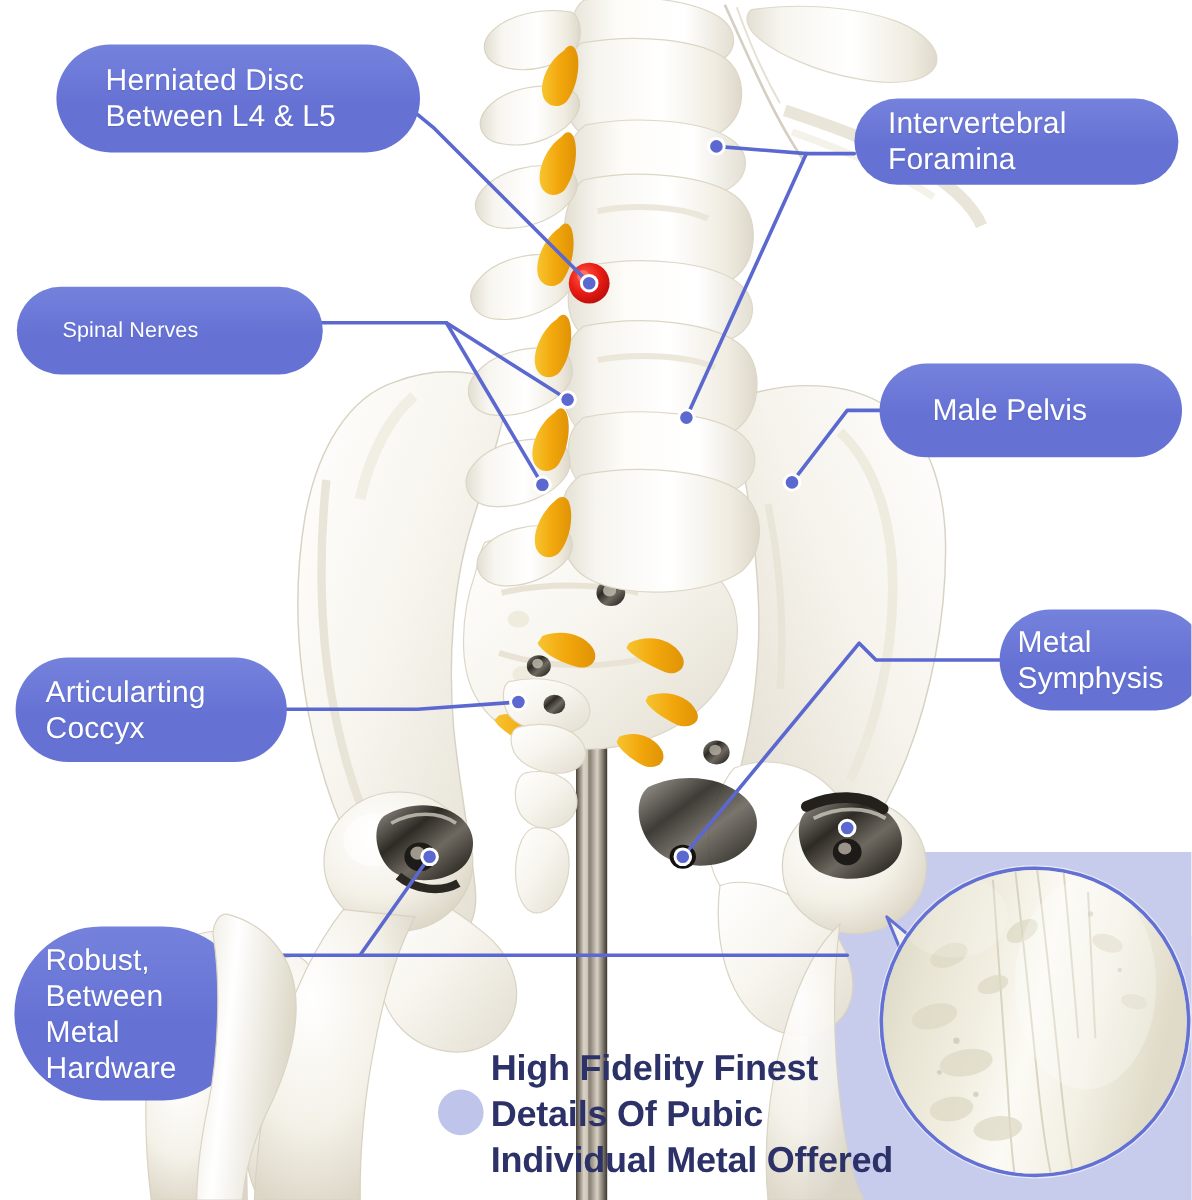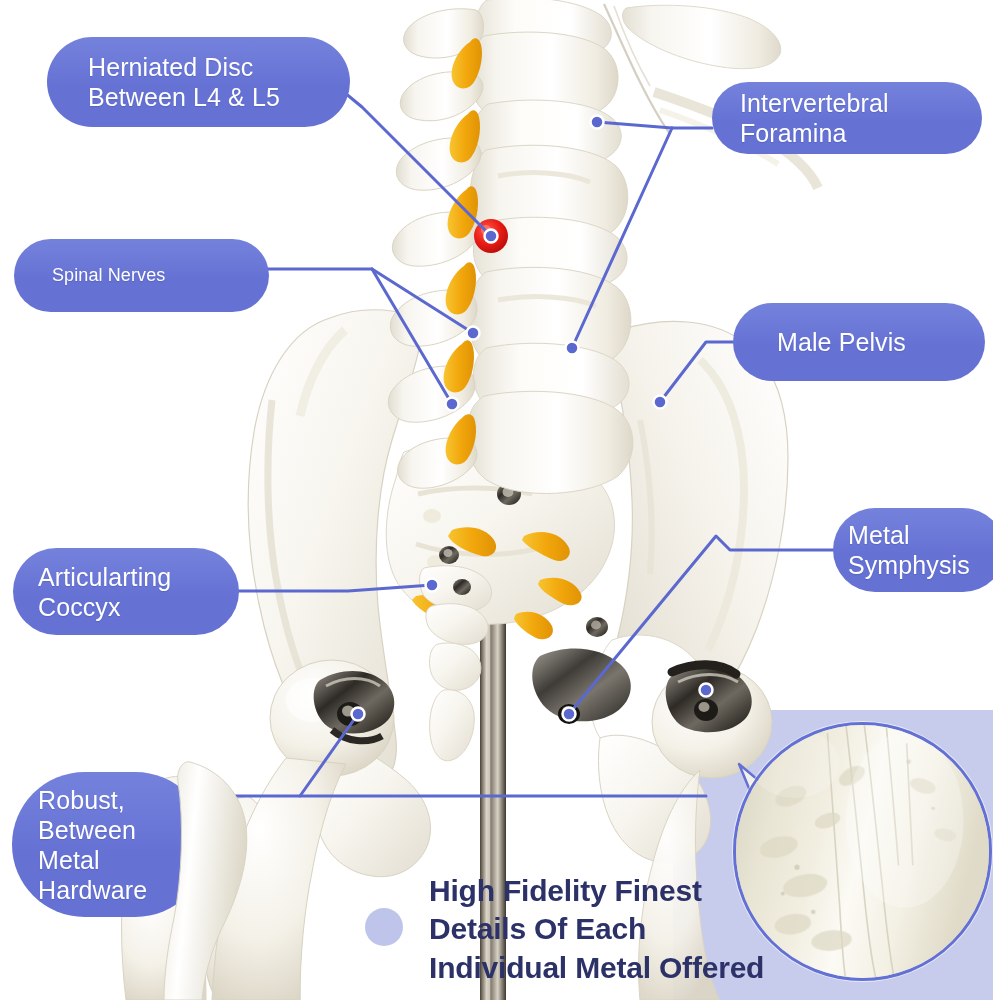--- a/index.html
+++ b/index.html
@@ -56,21 +56,21 @@
   .mag-tail{
     position:absolute;left:737px;top:760px;width:42px;height:40px;z-index:34;
   }
 
   
   .caption{
     position:absolute;left:409px;top:872px;width:420px;
     color:#2c3268;font-weight:bold;font-size:30px;line-height:1.28;
     letter-spacing:-.2px;z-index:45;
   }
-  .caption div{white-space:nowrap;margin-left:20px;}
+  .caption div{white-space:nowrap;}
   .cap-bullet{
     position:absolute;left:365px;top:908px;width:38px;height:38px;border-radius:50%;
     background:#bfc4ea;z-index:45;
   }
 </style>
 </head>
 <body>
 
 <div id="stage">
 
@@ -427,17 +427,17 @@
     </defs>
     <path d="M36 0 C66 4 90 26 96 58 C102 92 92 130 76 164 C62 194 54 220 52 240
              L0 240 L0 0 Z" fill="none"></path>
     <path d="M40 2 C70 10 92 34 96 66 C100 100 88 136 72 168 C60 194 54 218 52 240
              L14 240 C14 214 18 186 24 158 C32 118 34 60 28 22 C26 12 32 0 40 2 Z" fill="url(#fg1)" stroke="#d9d4c3" stroke-width="1"></path>
   </svg>
 
   <div class="cap-bullet" style="background: rgb(191, 196, 234);"></div>
   <div class="caption" style="color: rgb(44, 50, 104);">
     <div>High Fidelity Finest</div>
-    <div>Details Of Each</div>
+    <div>Details Of Pubic</div>
     <div>Individual Metal Offered</div>
   </div>
 
 </div>
 
 </body></html>

